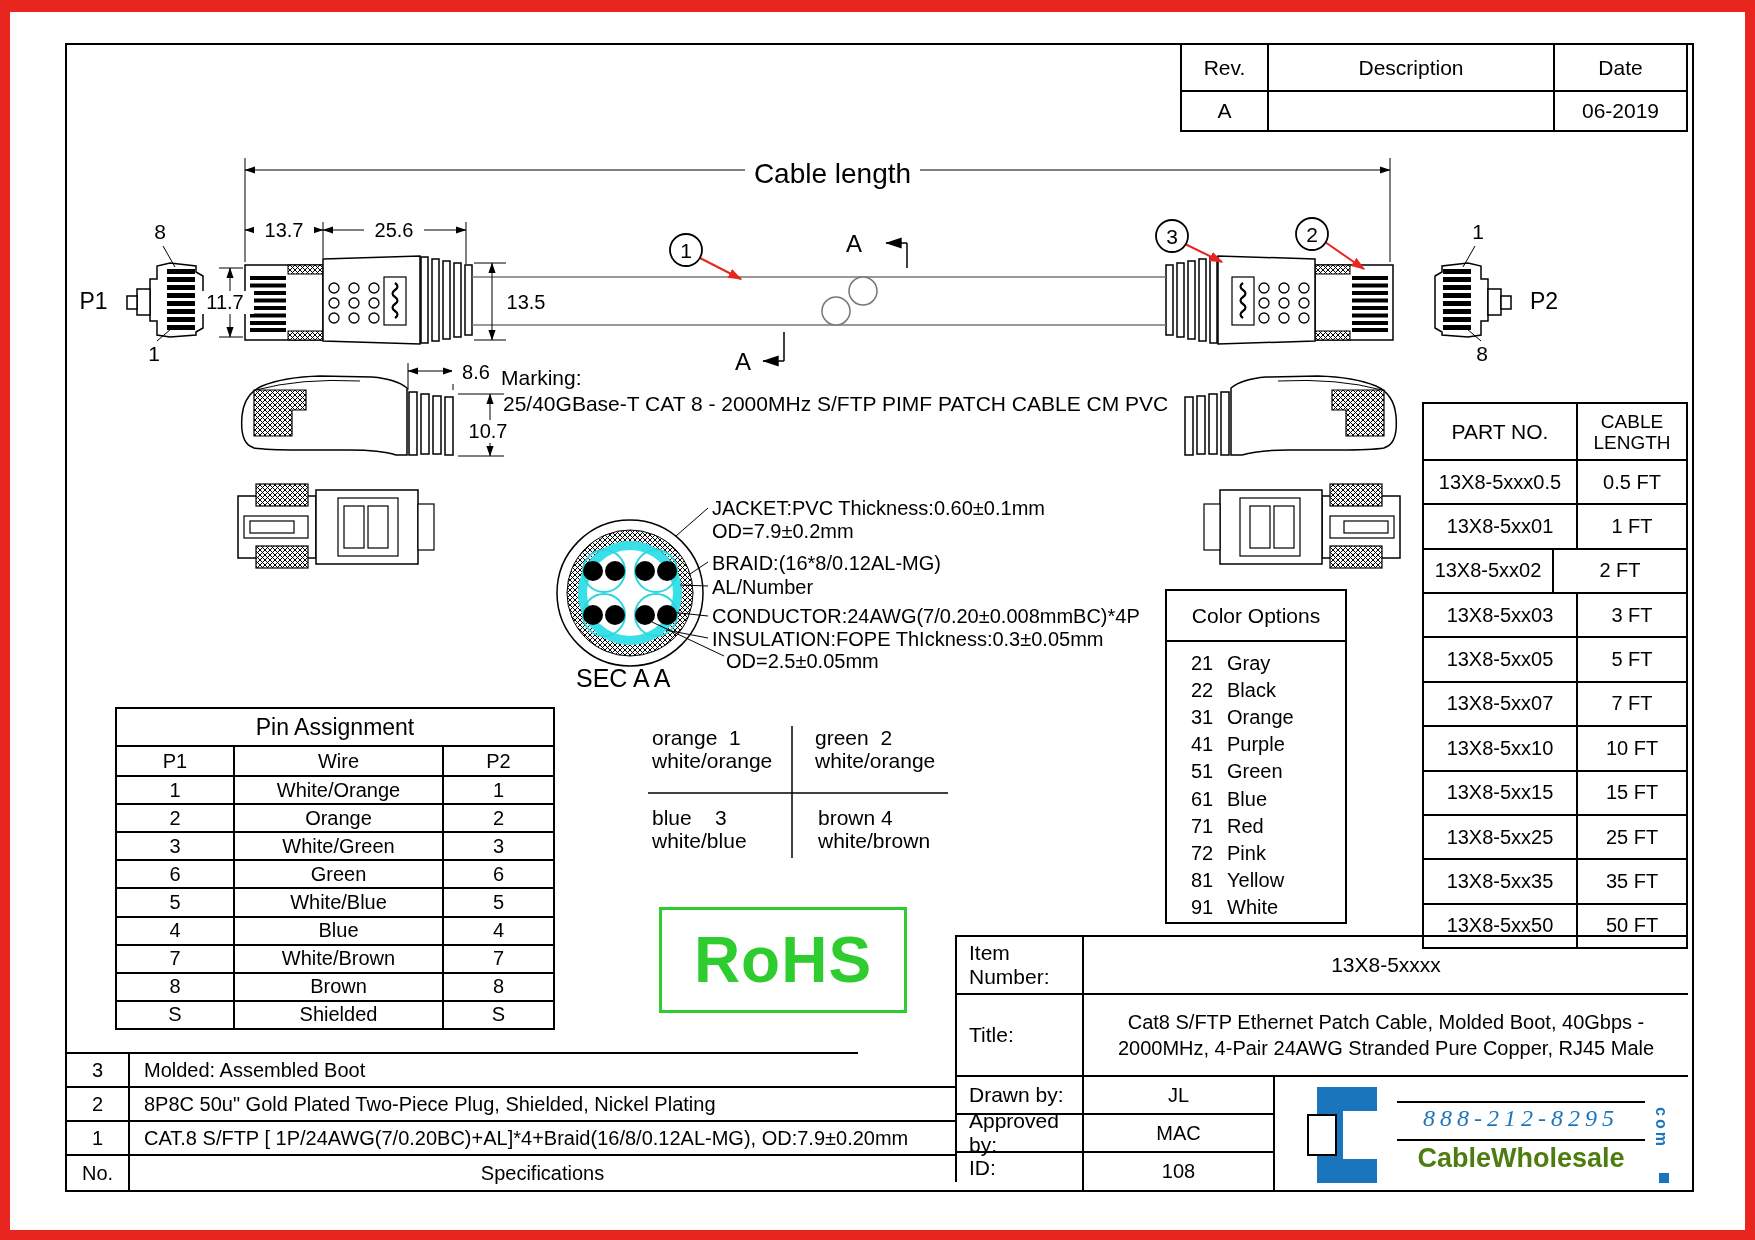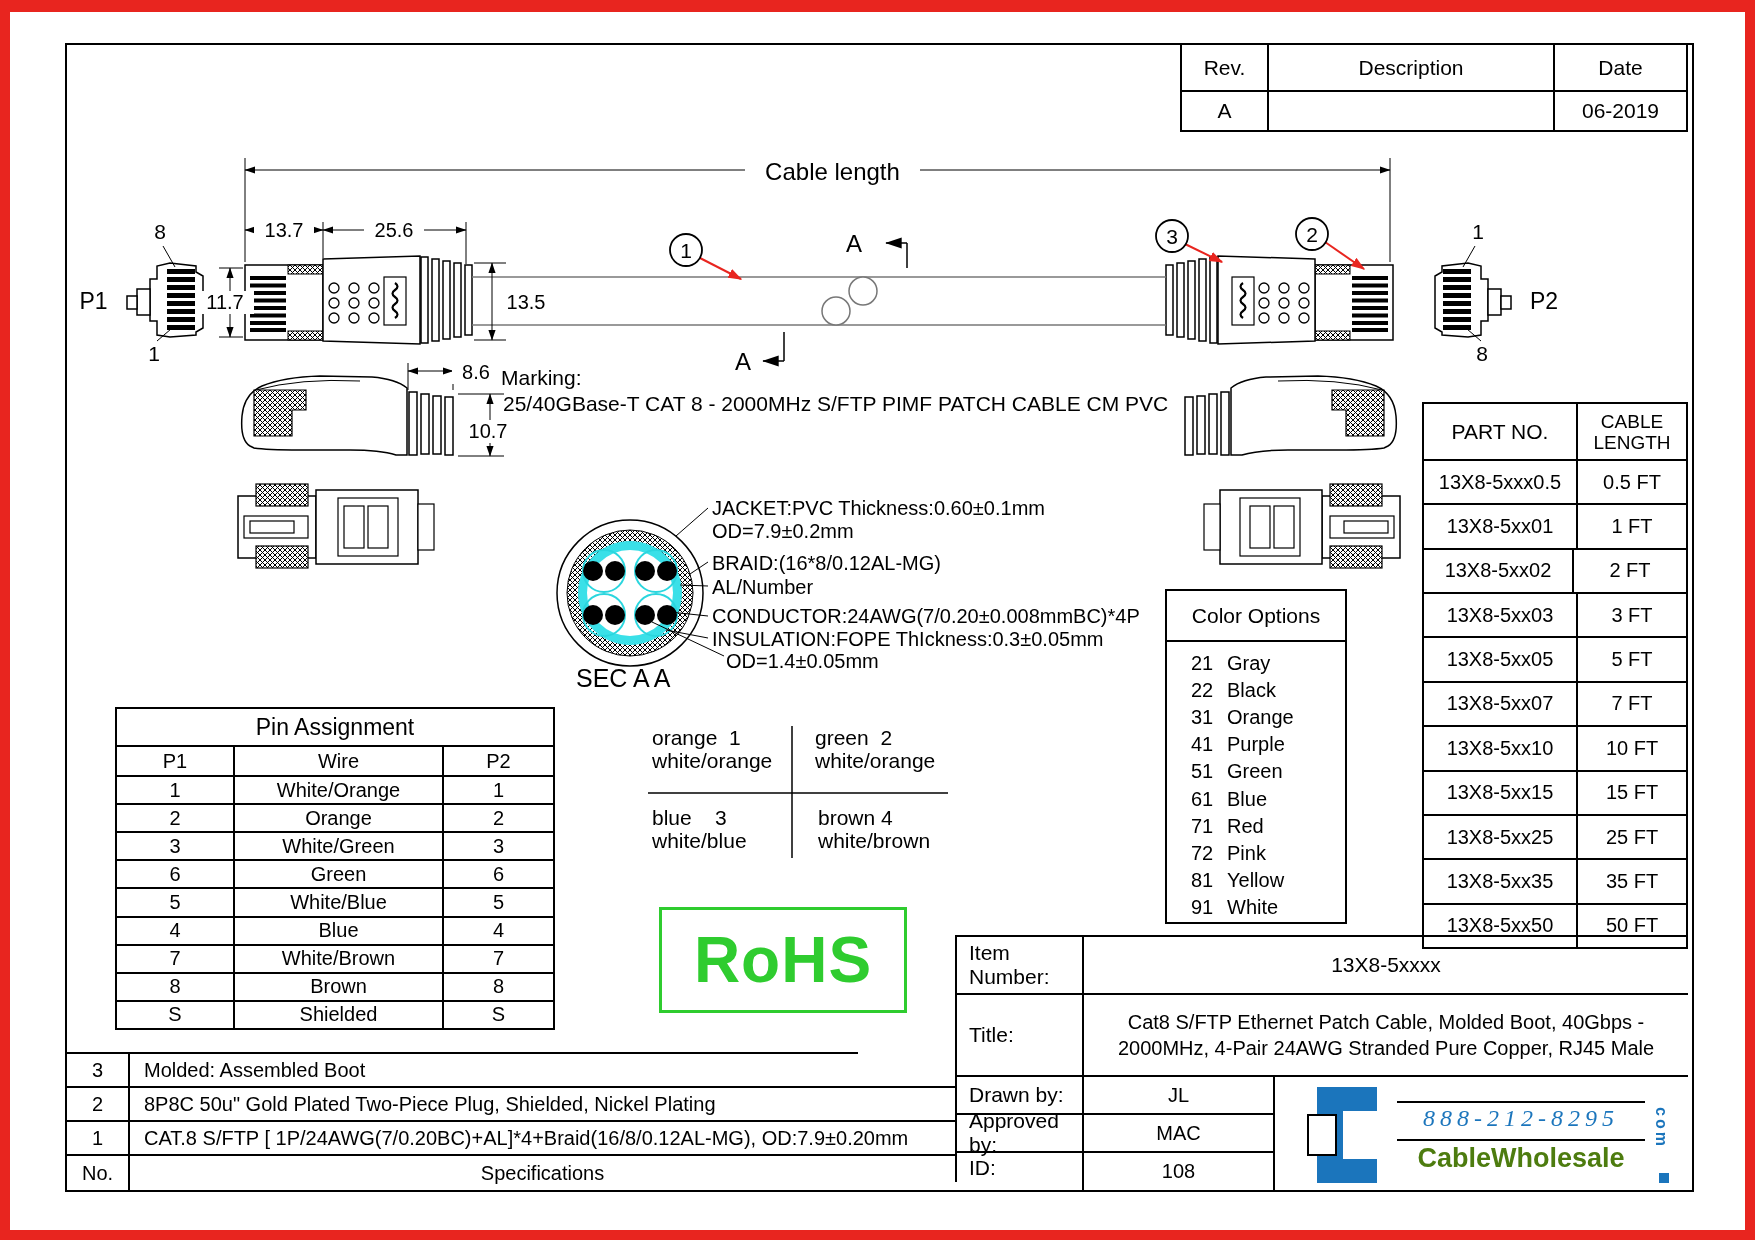--- a/index.html
+++ b/index.html
@@ -214,21 +214,21 @@
         <line x1="724" y1="656" x2="652" y2="622"></line>
       </g>
     </g>
 
     <g stroke="#000" stroke-width="1.5">
       <line x1="792" y1="726" x2="792" y2="858"></line>
       <line x1="648" y1="793" x2="948" y2="793"></line>
     </g>
   </svg>
 
-  <div class="t wbg" style="left:745px;top:158px;width:175px;font-size:24px;">Cable length</div>
+  <div class="t wbg" style="left:745px;top:158px;width:175px;font-size:28px;">Cable length</div>
   <div class="t wbg" style="left:254px;top:219px;width:60px;font-size:20px;">13.7</div>
   <div class="t wbg" style="left:364px;top:219px;width:60px;font-size:20px;">25.6</div>
   <div class="t wbg" style="left:196px;top:291px;width:58px;font-size:20px;">11.7</div>
   <div class="t wbg" style="left:497px;top:291px;width:58px;font-size:20px;">13.5</div>
   <div class="t wbg" style="left:452px;top:361px;width:48px;font-size:20px;">8.6</div>
   <div class="t wbg" style="left:462px;top:420px;width:52px;font-size:20px;">10.7</div>
 
   <div class="t" style="left:66px;top:288px;width:55px;font-size:23px;text-align:center;">P1</div>
   <div class="t" style="left:1514px;top:288px;width:60px;font-size:23px;text-align:center;">P2</div>
   <div class="t" style="left:146px;top:220px;width:28px;font-size:21px;text-align:center;">8</div>
@@ -244,21 +244,21 @@
 
   <div class="t" style="left:501px;top:366px;font-size:21px;">Marking:</div>
   <div class="t" style="left:503px;top:392px;font-size:21px;">25/40GBase-T CAT 8 - 2000MHz S/FTP PIMF PATCH CABLE CM PVC</div>
 
   <div class="t" style="left:712px;top:497px;font-size:20px;">JACKET:PVC Thickness:0.60±0.1mm</div>
   <div class="t" style="left:712px;top:520px;font-size:20px;">OD=7.9±0.2mm</div>
   <div class="t" style="left:712px;top:552px;font-size:20px;">BRAID:(16*8/0.12AL-MG)</div>
   <div class="t" style="left:712px;top:576px;font-size:20px;">AL/Number</div>
   <div class="t" style="left:712px;top:605px;font-size:20px;">CONDUCTOR:24AWG(7/0.20±0.008mmBC)*4P</div>
   <div class="t" style="left:712px;top:628px;font-size:20px;">INSULATION:FOPE ThIckness:0.3±0.05mm</div>
-  <div class="t" style="left:726px;top:650px;font-size:20px;">OD=1.4±0.05mm</div>
+  <div class="t" style="left:726px;top:650px;font-size:20px;">OD=2.5±0.05mm</div>
   <div class="t" style="left:576px;top:664px;font-size:25px;">SEC A A</div>
 
   <div class="t pre" style="left:652px;top:726px;font-size:21px;line-height:23px;"><span>orange  1</span><br><span>white/orange</span></div>
   <div class="t pre" style="left:815px;top:726px;font-size:21px;line-height:23px;"><span>green  2</span><br><span>white/orange</span></div>
   <div class="t pre" style="left:652px;top:806px;font-size:21px;line-height:23px;"><span>blue    3</span><br><span>white/blue</span></div>
   <div class="t pre" style="left:818px;top:806px;font-size:21px;line-height:23px;"><span>brown 4</span><br><span>white/brown</span></div>
 
   <div class="stack" style="left:1180px;top:43px;width:508px;height:89px;font-size:21px;">
     <div class="srow" style="flex:0 0 45px;">
       <div class="scell" style="width:85px;">Rev.</div>
@@ -382,21 +382,21 @@
     </div>
     <div class="srow">
         <div class="scell" style="width:152px;">13X8-5xxx0.5</div>
         <div class="scell" style="flex:1;">0.5 FT</div>
       </div>
     <div class="srow">
         <div class="scell" style="width:152px;">13X8-5xx01</div>
         <div class="scell" style="flex:1;">1 FT</div>
       </div>
     <div class="srow">
-        <div class="scell" style="width:148px;">13X8-5xx02</div>
+        <div class="scell" style="width:128px;">13X8-5xx02</div>
         <div class="scell" style="flex:1;">2 FT</div>
       </div>
     <div class="srow">
         <div class="scell" style="width:152px;">13X8-5xx03</div>
         <div class="scell" style="flex:1;">3 FT</div>
       </div>
     <div class="srow">
         <div class="scell" style="width:152px;">13X8-5xx05</div>
         <div class="scell" style="flex:1;">5 FT</div>
       </div>

